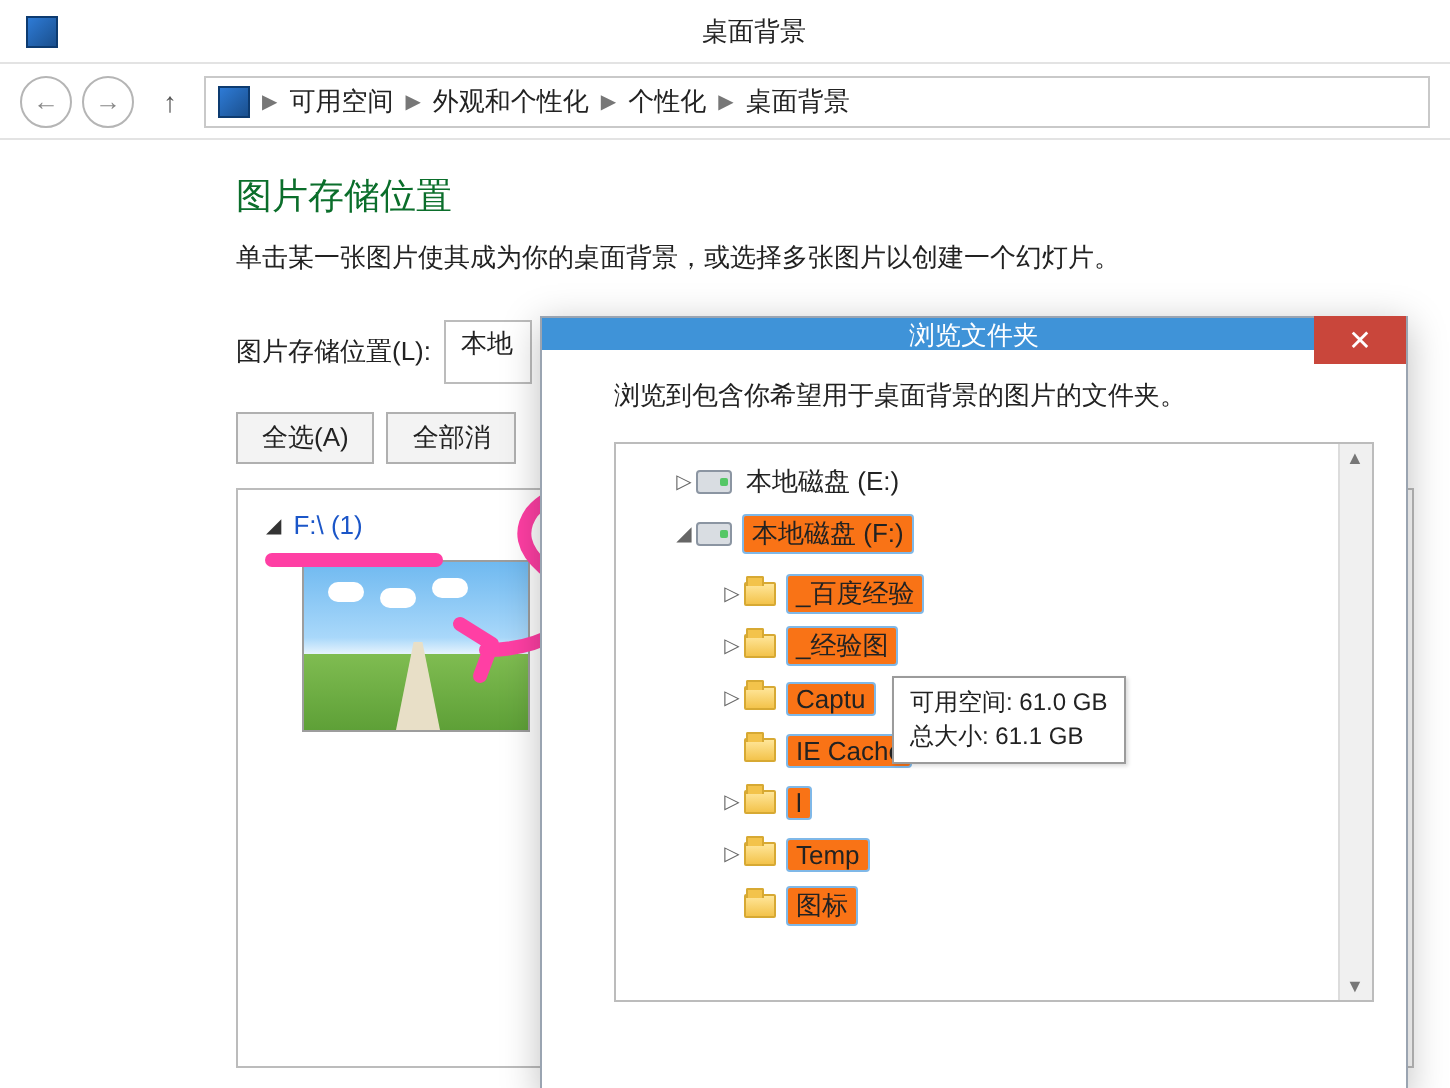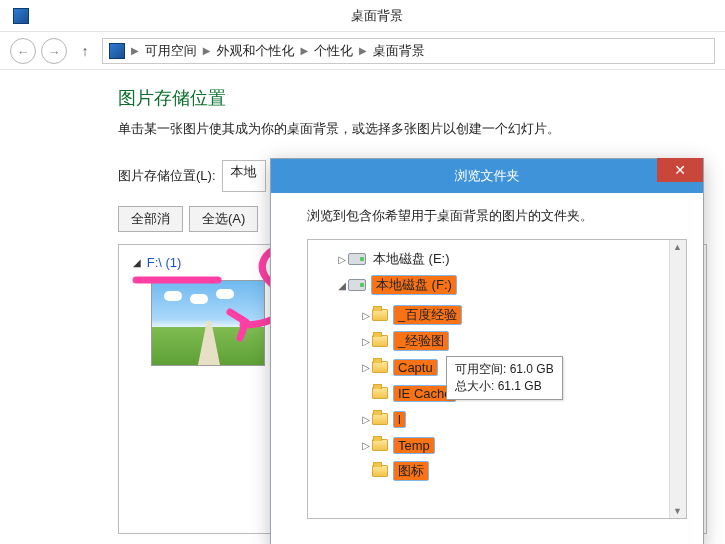--- a/index.html
+++ b/index.html
@@ -32,21 +32,21 @@
   .grp { color:#1b56c8; font-size:13px; display:flex; align-items:center; gap:6px; }
   .grp .tri { color:#333; font-size:10px; }
   .thumbwrap { position:relative; margin:10px 0 0 18px; width:114px; }
   .chk { position:absolute; left:4px; top:4px; width:14px; height:14px; border:1px solid #555; background:#fff; display:flex; align-items:center; justify-content:center; font-size:11px; font-weight:bold; }
   .thumb { width:114px; height:86px; border:1px solid #9d9d9d; background:linear-gradient(to bottom,#6fb9f0 0%,#a9d8fa 45%,#e8f4fd 55%,#7fbc51 55%,#5ea037 100%); position:relative; overflow:hidden; }
   .thumb::before { content:""; position:absolute; left:46px; bottom:0; width:22px; height:44px; background:#e8dfc7; clip-path:polygon(40% 0,60% 0,100% 100%,0 100%); }
   .thumb::after { content:""; position:absolute; left:12px; top:10px; width:18px; height:10px; background:#fff; border-radius:10px; box-shadow:26px 3px 0 #fff, 52px -2px 0 #fff; }
 
   
   .dialog { position:absolute; left:270px; top:158px; width:434px; height:390px; background:#fff; border:1px solid #9aa4b1; box-shadow:0 4px 18px rgba(0,0,0,.25); }
-  .dlg-title { height:34px; background:#3f93d8; color:#fff; display:flex; align-items:center; justify-content:center; position:relative; font-size:13px; }
+  .dlg-title { height:16px; background:#3f93d8; color:#fff; display:flex; justify-content:center; position:relative; font-size:13px; }
   .dlg-close { position:absolute; right:0; top:-1px; width:46px; height:24px; background:#c9463b; color:#fff; display:flex; align-items:center; justify-content:center; font-size:14px; }
   .dlg-body { padding:14px 16px;margin-left:20px; }
   .tree { border:1px solid #bcbcbc; height:280px; margin-top:14px; position:relative; overflow:hidden; }
   .tree-sb { position:absolute; right:0; top:0; bottom:0; width:17px; background:#f0f0f0; border-left:1px solid #dcdcdc; }
   .tree-sb::before { content:"▲"; position:absolute; top:2px; left:3px; font-size:9px; color:#777; }
   .tree-sb::after { content:"▼"; position:absolute; bottom:2px; left:3px; font-size:9px; color:#777; }
   .tree ul { list-style:none; margin:0; padding:6px 0 0 0; }
   .tree li { position:relative; padding:2px 0 2px 0; }
   .row { display:flex; align-items:center; height:22px; }
   .exp { width:12px; text-align:center; color:#666; font-size:10px; display:inline-block; }
@@ -90,22 +90,22 @@
 <div class="main">
   <div class="page-title">图片存储位置</div>
   <div class="page-desc">单击某一张图片使其成为你的桌面背景，或选择多张图片以创建一个幻灯片。</div>
 
   <div class="locrow">
     <span>图片存储位置(L):</span>
     <div class="combo">本地</div>
   </div>
 
   <div class="btnrow">
+    <div class="btn">全选(A)</div>
     <div class="btn">全部消</div>
-    <div class="btn">全选(A)</div>
   </div>
 
   <div class="gallery">
     <div class="grp">
       <span class="tri">◢</span>
       <span>F:\ (1)</span>
     </div>
     <div class="thumbwrap">
       <div class="chk">✓</div>
       <div class="thumb"></div>

